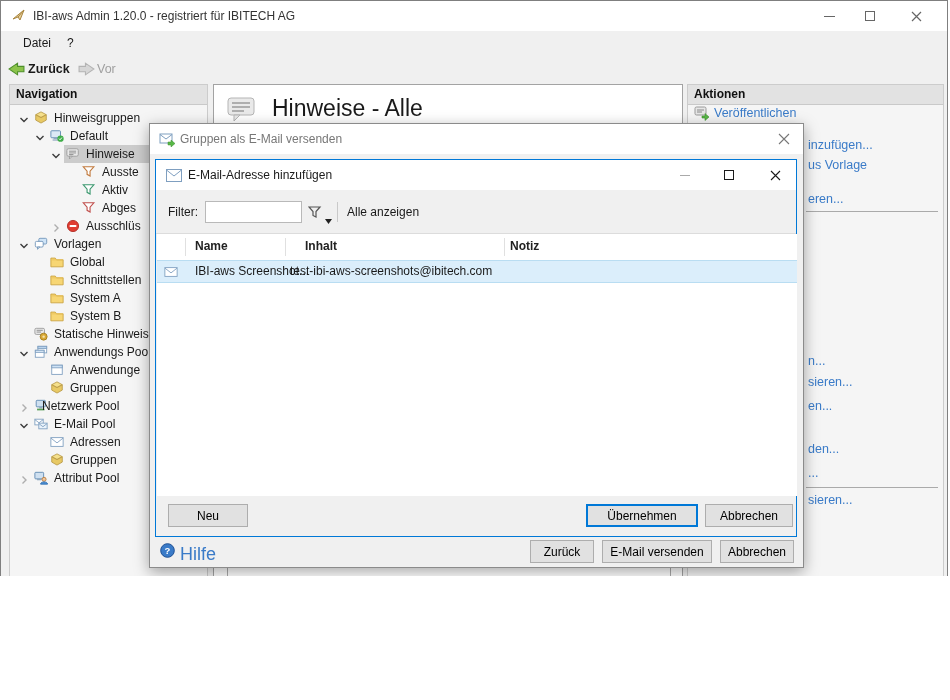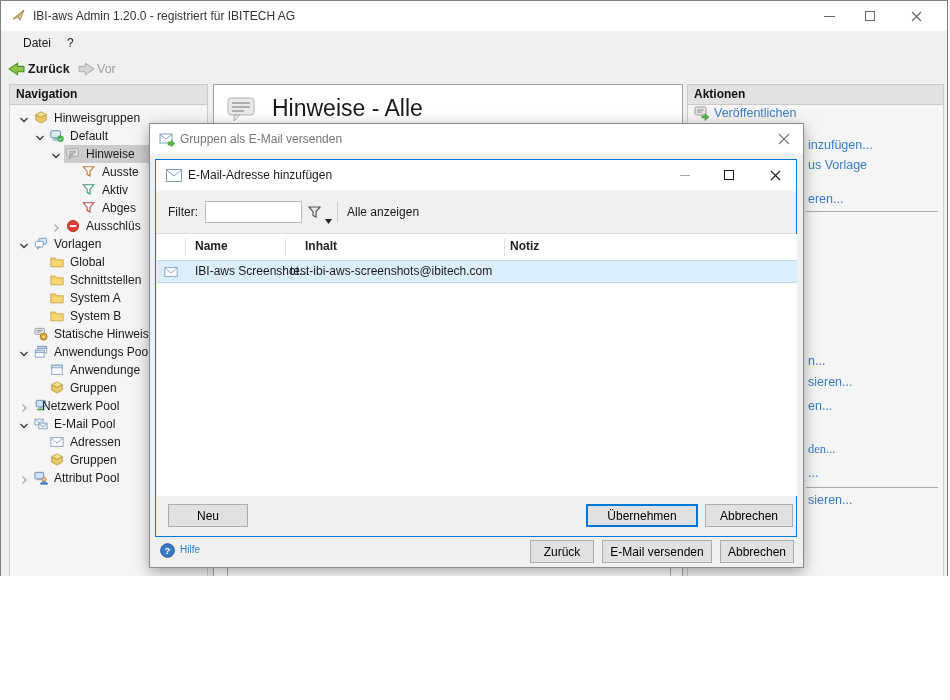--- a/index.html
+++ b/index.html
@@ -42,21 +42,21 @@
   .filterbar{position:absolute;left:0;top:30px;width:100%;height:44px;background:#f0f0f0;border-bottom:1px solid #dcdcdc;}
   .filter-input{position:absolute;left:49px;top:11px;width:97px;height:22px;background:#fff;border:1px solid #b9b9b9;font-size:12px;padding:0 4px;font-family:"Liberation Sans",sans-serif;}
   .vdiv{position:absolute;width:1px;background:#c9c9c9;}
   .table{position:absolute;left:1px;top:74px;width:640px;height:262px;background:#ffffff;}
   .thead-cell{position:absolute;top:0;line-height:25px;font-size:12px;font-weight:600;color:#222;white-space:nowrap;}
   .thead-sep{position:absolute;top:4px;height:18px;width:1px;background:#e0e0e0;}
   .trow-sel{position:absolute;left:0;top:26px;width:640px;height:23px;background:#dbeefb;border-top:1px solid #b9ddf2;border-bottom:1px solid #b9ddf2;}
   .tcell{position:absolute;top:0;line-height:21px;font-size:12px;color:#1a1a1a;white-space:nowrap;}
   .btn{position:absolute;background:#e1e1e1;border:1px solid #adadad;font-size:12px;color:#000;display:flex;align-items:center;justify-content:center;font-family:"Liberation Sans",sans-serif;}
   .btn.primary{border:2px solid var(--accent);}
-  .hilfe{position:absolute;font-size:10px;color:var(--link);}
+  .hilfe{position:absolute;font-size:18px;color:var(--link);}
 </style>
 </head>
 <body>
 
 <div class="screen">
   <div class="window">
 
     <div class="titlebar">
       <span class="abs" style="left:10px;top:7px;width:16px;height:16px;">
         <svg viewBox="0 0 16 16" width="16" height="16">
@@ -327,21 +327,21 @@
       </span>
       <span class="abs alink" style="left:26px;top:21px;">Veröffentlichen</span>
       <div>
           <span class="afrag" style="top: 53px;">inzufügen...</span>
           <span class="afrag" style="top: 73px;">us Vorlage</span>
           <span class="afrag" style="top: 107px;">eren...</span>
           <div class="asep" style="top: 126px;"></div>
           <span class="afrag" style="top: 269px;">n...</span>
           <span class="afrag" style="top: 290px;">sieren...</span>
           <span class="afrag" style="top: 314px;">en...</span>
-          <span class="afrag" style="top: 357px; font-family: Liberation Serif, serif;">den...</span>
+          <span class="afrag" style="top: 357px;">den...</span>
           <span class="afrag" style="top: 381px;">...</span>
           <div class="asep" style="top: 402px;"></div>
           <span class="afrag" style="top: 408px;">sieren...</span>
         </div>
     </div>
 
     <div class="statusbar">
       <span class="grip">
         <i style="right:0;bottom:0;"></i>
           <i style="right:5px;bottom:0;"></i>

